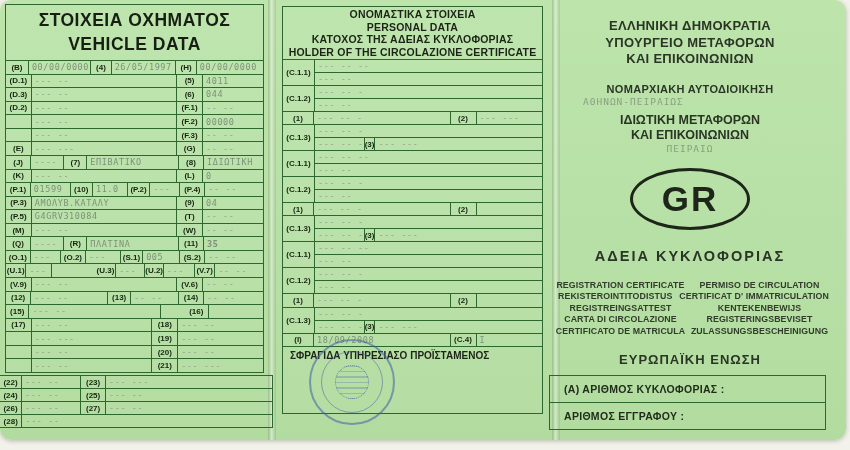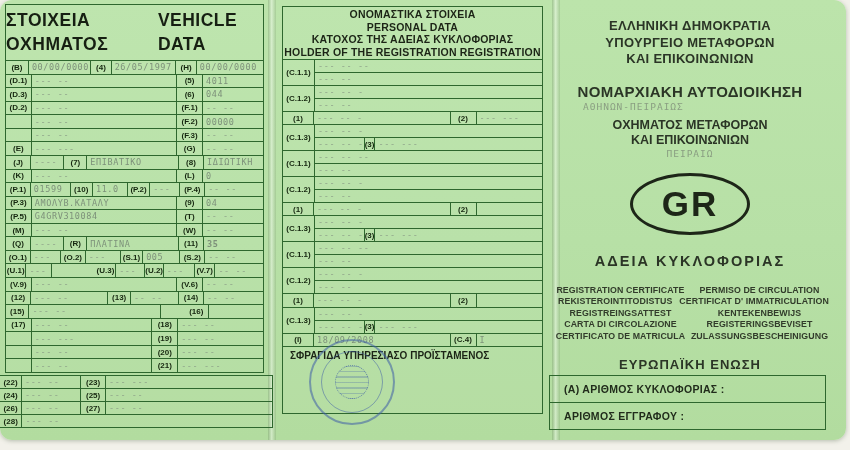--- a/index.html
+++ b/index.html
@@ -34,21 +34,21 @@
   .subrow>div+div{border-left:1px solid var(--line);}
   .lab{display:flex;align-items:center;justify-content:center;
     font-size:8px;font-weight:bold;color:#15260f;white-space:nowrap;overflow:hidden;}
   .val{display:flex;align-items:center;padding-left:3px;
     font-family:"DejaVu Sans Mono",monospace;font-size:8.5px;letter-spacing:.6px;
     color:var(--dot);white-space:nowrap;overflow:hidden;}
   .val.dash{color:var(--dashc);}
 
   
   #left-box{position:absolute;left:5px;top:4px;right:4px;height:369px;}
-  #left-title{height:55px;border-bottom:0;display:flex;flex-direction:row;
+  #left-title{height:55px;border-bottom:0;display:flex;flex-direction:column;
     align-items:center;justify-content:center;line-height:1.35;}
   #left-title div{font-weight:bold;font-size:17.5px;letter-spacing:.5px;color:#161f12;}
   #left-rows{display:flex;flex-direction:column;flex:1;border-top:1px solid var(--line);}
   #left-rows2{position:absolute;left:0;top:375px;width:273px;height:53px;
     border:1.5px solid var(--line);border-left:0;display:flex;flex-direction:column;
     background:rgba(255,255,255,.04);}
 
   
   #mid-box{position:absolute;left:6px;top:6px;right:9px;height:408px;}
   #mid-title{height:52px;display:flex;flex-direction:column;align-items:center;
@@ -64,21 +64,21 @@
   .stamp .ring2{width:62px;height:62px;border-radius:50%;border:1.5px solid rgba(62,92,168,.5);
     display:flex;align-items:center;justify-content:center;}
   .stamp .ring3{width:34px;height:34px;border-radius:50%;border:1px dotted rgba(62,92,168,.65);
     background:
       repeating-linear-gradient(0deg,transparent 0 4px,rgba(62,92,168,.28) 4px 5.5px);}
 
   
   #panel-right{color:#2b3526;}
   .rline{font-weight:bold;text-align:center;}
   #gov{margin-top:18px;font-size:13px;line-height:16.5px;letter-spacing:.3px;}
-  #prefecture{margin-top:15px;font-size:15px;letter-spacing:.3px;}
+  #prefecture{margin-top:15px;font-size:11px;letter-spacing:.3px;}
   .dotline{font-family:"DejaVu Sans Mono",monospace;font-size:9.5px;letter-spacing:1px;
     color:#8a9e82;font-weight:normal;}
   #prefecture-value{text-align:left;padding-left:36px;margin-top:1px;}
   #directorate{margin-top:6px;font-size:12.5px;line-height:15px;}
   #directorate-value{text-align:center;margin-top:0;}
   #gr-oval{margin:14px auto 0;width:120px;height:62px;border:3px solid #1d2618;border-radius:50%;
     display:flex;align-items:center;justify-content:center;}
   #gr-oval span{font-weight:bold;font-size:35px;letter-spacing:2px;color:#1d2618;}
   #doc-title{margin-top:18px;font-size:14.5px;letter-spacing:2px;}
   #translations{margin-top:16px;display:flex;flex-direction:column;gap:1.5px;padding:0 4px;}
@@ -291,21 +291,21 @@
         </div>
       </div>
   </div>
 
   <div class="panel" id="panel-mid">
     <div class="tbox" id="mid-box">
       <div id="mid-title">
         <div>ΟΝΟΜΑΣΤΙΚΑ ΣΤΟΙΧΕΙΑ</div>
         <div>PERSONAL DATA</div>
         <div>ΚΑΤΟΧΟΣ ΤΗΣ ΑΔΕΙΑΣ ΚΥΚΛΟΦΟΡΙΑΣ</div>
-        <div>HOLDER OF THE REGISTRATION REGISTRATION</div>
+        <div>HOLDER OF THE CIRCOLAZIONE CERTIFICATE</div>
       </div>
       <div id="mid-rows">
           <div class="trow tall">
             <div class="lab" style="flex: 12 0 0%;">(C.1.1)</div>
             <div class="stack" style="flex: 88 0 0%;">
               <div class="subrow">
                 <div class="val dash">--- -- --</div>
               </div>
               <div class="subrow">
                 <div class="val dash">--- --</div>
@@ -447,21 +447,21 @@
 
   <div class="panel" id="panel-right">
     <div id="gov">
       <div class="rline">ΕΛΛΗΝΙΚΗ ΔΗΜΟΚΡΑΤΙΑ</div>
       <div class="rline">ΥΠΟΥΡΓΕΙΟ ΜΕΤΑΦΟΡΩΝ</div>
       <div class="rline">ΚΑΙ ΕΠΙΚΟΙΝΩΝΙΩΝ</div>
     </div>
     <div class="rline" id="prefecture">ΝΟΜΑΡΧΙΑΚΗ ΑΥΤΟΔΙΟΙΚΗΣΗ</div>
     <div class="dotline" id="prefecture-value">ΑΘΗΝΩΝ-ΠΕΙΡΑΙΩΣ</div>
     <div id="directorate">
-      <div class="rline">ΟΧΗΜΑΤΟΣ ΜΕΤΑΦΟΡΩΝ</div>
+      <div class="rline">ΙΔΙΩΤΙΚΗ ΜΕΤΑΦΟΡΩΝ</div>
       <div class="rline">ΚΑΙ ΕΠΙΚΟΙΝΩΝΙΩΝ</div>
     </div>
     <div class="dotline" id="directorate-value">ΠΕΙΡΑΙΩ</div>
     <div id="gr-oval">
       <span>GR</span>
     </div>
     <div class="rline" id="doc-title">ΑΔΕΙΑ ΚΥΚΛΟΦΟΡΙΑΣ</div>
     <div id="translations">
       <div class="trans-row">
         <span>REGISTRATION CERTIFICATE</span>

